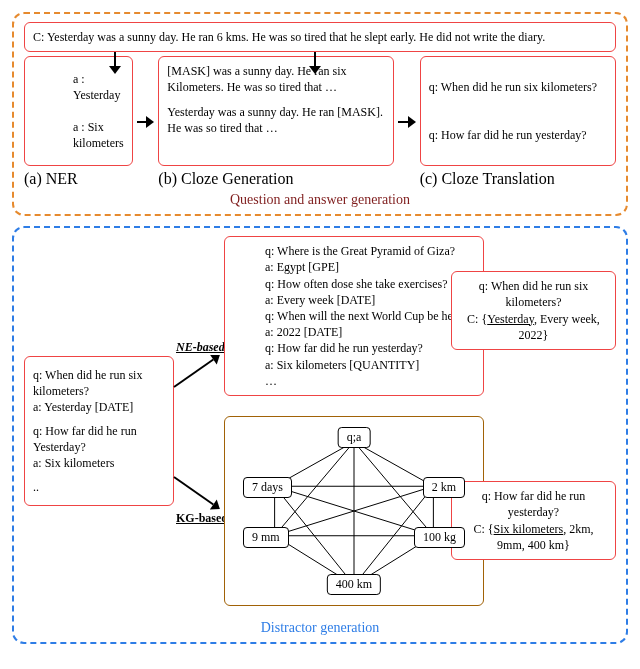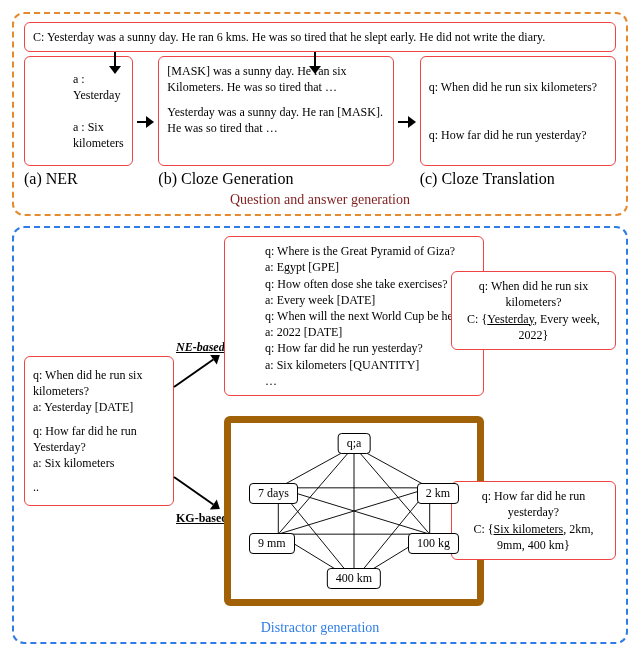--- a/index.html
+++ b/index.html
@@ -118,21 +118,21 @@
     border-bottom:6px solid transparent;
   }
   #c-left-ne  { left:150px; top:150px; width:48px; transform: rotate(-35deg); transform-origin:left center; }
   #c-left-kg  { left:150px; top:240px; width:48px; transform: rotate(35deg); transform-origin:left center; }
   #c-ne-out   { left:462px; top:70px;  width:18px; }
   #c-kg-out   { left:462px; top:275px; width:18px; }
 
   
   .kg {
     position:relative; width:100%; height:100%;
-    border:7px solid #a16207; border-radius:6px; background:#fff;
+    border:1px solid #a16207; border-radius:6px; background:#fff;
   }
   .kg-node {
     position:absolute; border:1px solid #000; border-radius:4px;
     background:#fff; padding:2px 8px; font-size:12px; white-space:nowrap;
     z-index:2;
   }
   #n-qa   { left:50%; top:10px; transform:translateX(-50%); }
   #n-7    { left:18px;  top:60px; }
   #n-2    { right:18px; top:60px; }
   #n-9    { left:18px;  top:110px; }

